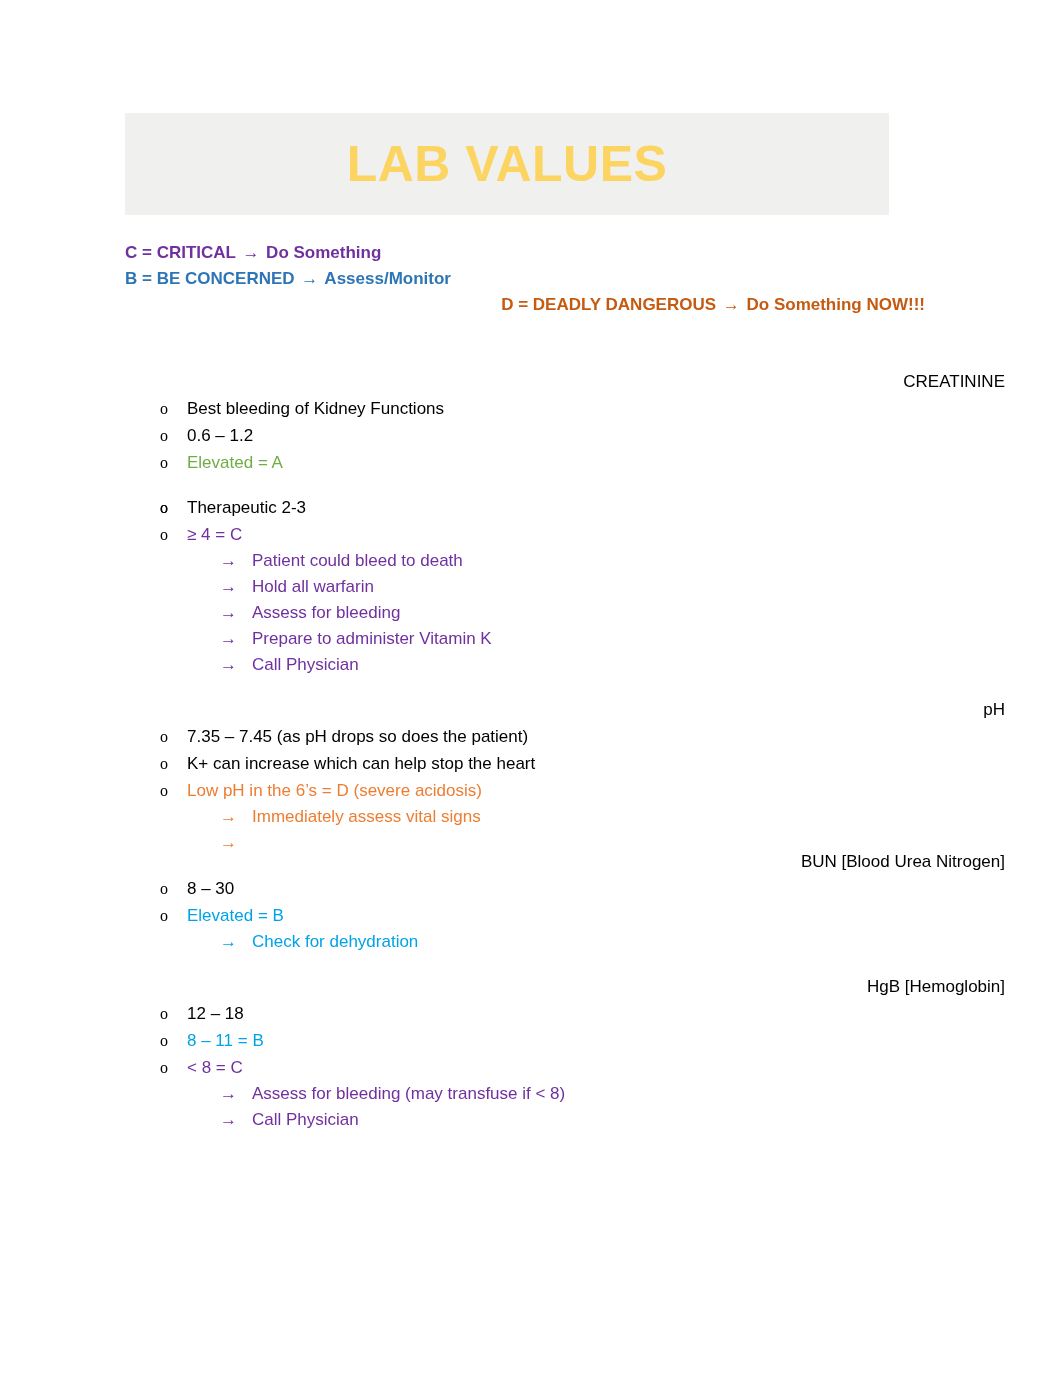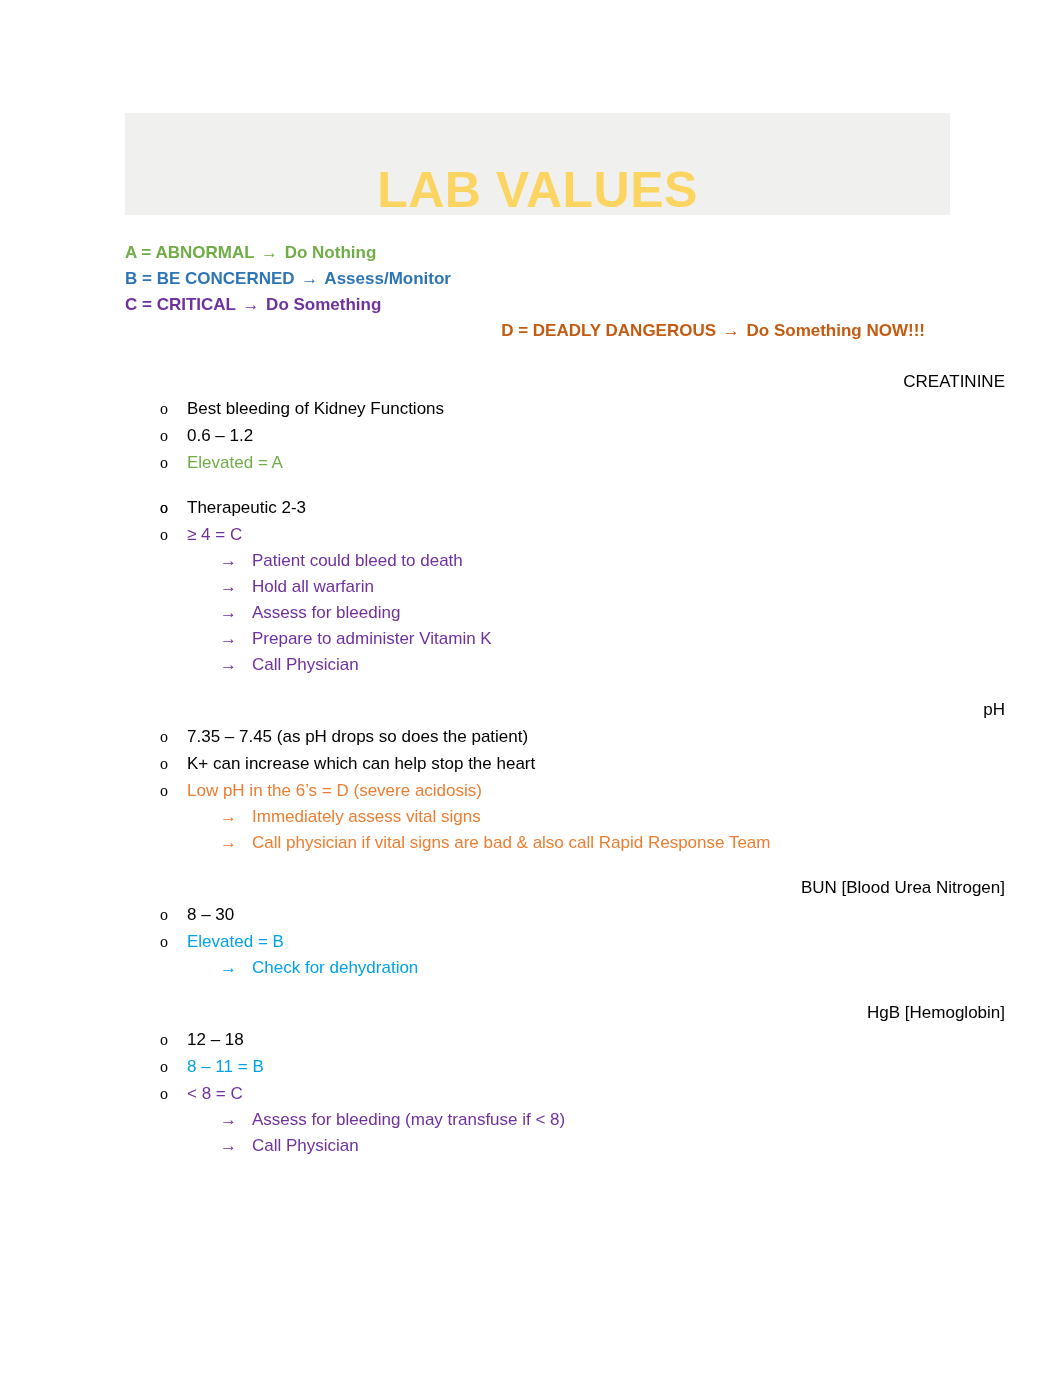--- a/index.html
+++ b/index.html
@@ -14,25 +14,25 @@
     color: #000000;
     overflow: hidden;
     position: relative;
   }
 
   
   .banner {
     position: absolute;
     left: 125px;
     top: 113px;
-    width: 825px;
+    width: 764px;
     height: 102px;
     background: #f0f1ee;
     display: flex;
-    align-items: flex-end;
+    align-items: center;
     justify-content: center;
   }
   .banner-title {
     font-size: 50px;
     font-weight: bold;
     color: #fcd462;
     letter-spacing: 0.5px;
     line-height: 1;
     white-space: nowrap;
   }
@@ -111,23 +111,22 @@
   }
 </style>
 </head>
 <body>
 
 <div class="banner" style="background: rgb(240, 241, 238);">
   <div class="banner-title" style="color: rgb(252, 212, 98);">LAB VALUES</div>
 </div>
 
 <div class="legend">
-    <div class="legend-line" style="color: rgb(112, 173, 71);"><span>A = ABNORMAL </span><span class="arrow">→</span><span> Do Nothing</span></div>
+    <div class="legend-line" style="color: rgb(112, 48, 160);"><span>C = CRITICAL </span><span class="arrow">→</span><span> Do Something</span></div>
     <div class="legend-line" style="color: rgb(46, 117, 182);"><span>B = BE CONCERNED </span><span class="arrow">→</span><span> Assess/Monitor</span></div>
-    <div class="legend-line" style="color: rgb(112, 48, 160);"><span>C = CRITICAL </span><span class="arrow">→</span><span> Do Something</span></div>
     <div class="legend-line" style="color: rgb(197, 90, 17); text-align: right;"><span>D = DEADLY DANGEROUS </span><span class="arrow">→</span><span> Do Something NOW!!!</span></div>
   </div>
 
 <div class="content">
     <div class="section">
       <div class="sec-head">CREATININE</div>
       <ul class="lvl1">
         <li class="b1" style="color: rgb(0, 0, 0);"><span class="mk" style="color: rgb(0, 0, 0);">o</span><span>Best bleeding of Kidney Functions</span></li>
         <li class="b1" style="color: rgb(0, 0, 0);"><span class="mk" style="color: rgb(0, 0, 0);">o</span><span>0.6 – 1.2</span></li>
         <li class="b1" style="color: rgb(112, 173, 71);"><span class="mk" style="color: rgb(0, 0, 0);">o</span><span>Elevated = A</span></li>
@@ -151,21 +150,21 @@
     </div>
     <div class="section">
       <div class="sec-head">pH</div>
       <ul class="lvl1">
         <li class="b1" style="color: rgb(0, 0, 0);"><span class="mk" style="color: rgb(0, 0, 0);">o</span><span>7.35 – 7.45 (as pH drops so does the patient)</span></li>
         <li class="b1" style="color: rgb(0, 0, 0);"><span class="mk" style="color: rgb(0, 0, 0);">o</span><span>K+ can increase which can help stop the heart</span></li>
         <li class="b1" style="color: rgb(237, 125, 49);"><span class="mk" style="color: rgb(0, 0, 0);">o</span><span>Low pH in the 6’s = D (severe acidosis)</span></li>
         <li>
           <ul class="lvl2">
             <li class="b2" style="color: rgb(237, 125, 49);"><span class="mk">→</span><span>Immediately assess vital signs</span></li>
-            <li class="b2" style="color: rgb(237, 125, 49);"><span class="mk">→</span><span>Call physician if vital signs are bad &amp; also call Rapid Response Team</span></li>
+            <li class="b2" style="color: rgb(237, 125, 49);"><span class="mk">→</span></li>
           </ul>
         </li>
       </ul>
     </div>
     <div class="section">
       <div class="sec-head">BUN [Blood Urea Nitrogen]</div>
       <ul class="lvl1">
         <li class="b1" style="color: rgb(0, 0, 0);"><span class="mk" style="color: rgb(0, 0, 0);">o</span><span>8 – 30</span></li>
         <li class="b1" style="color: rgb(0, 162, 232);"><span class="mk" style="color: rgb(0, 0, 0);">o</span><span>Elevated = B</span></li>
         <li>

